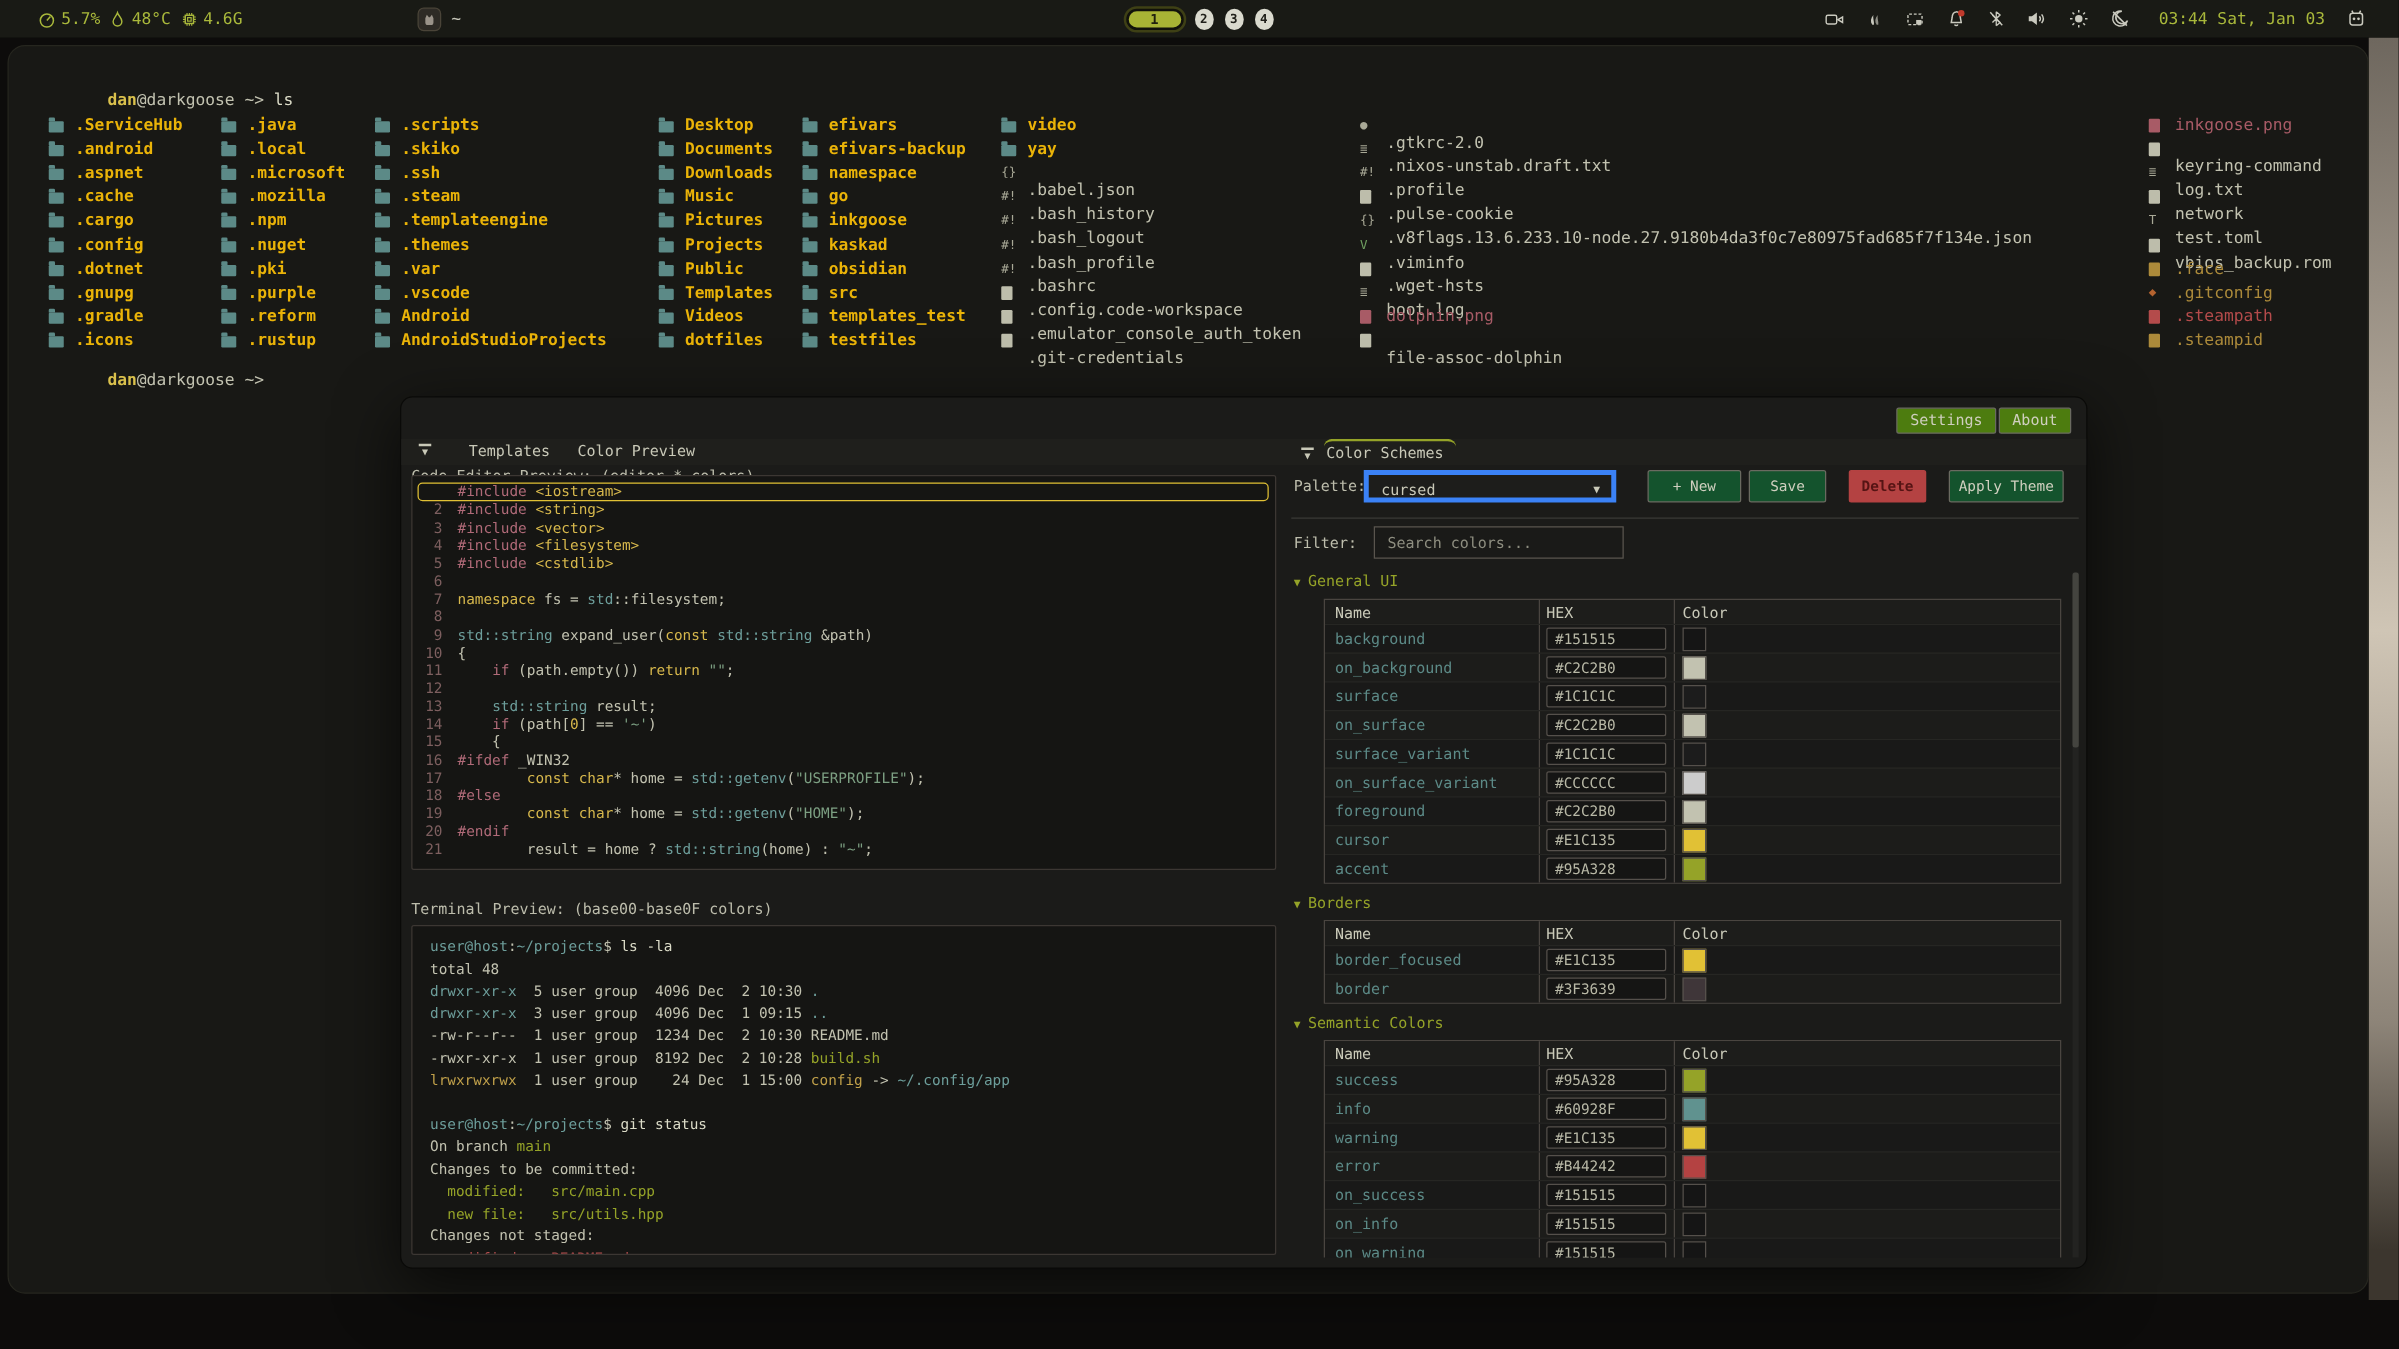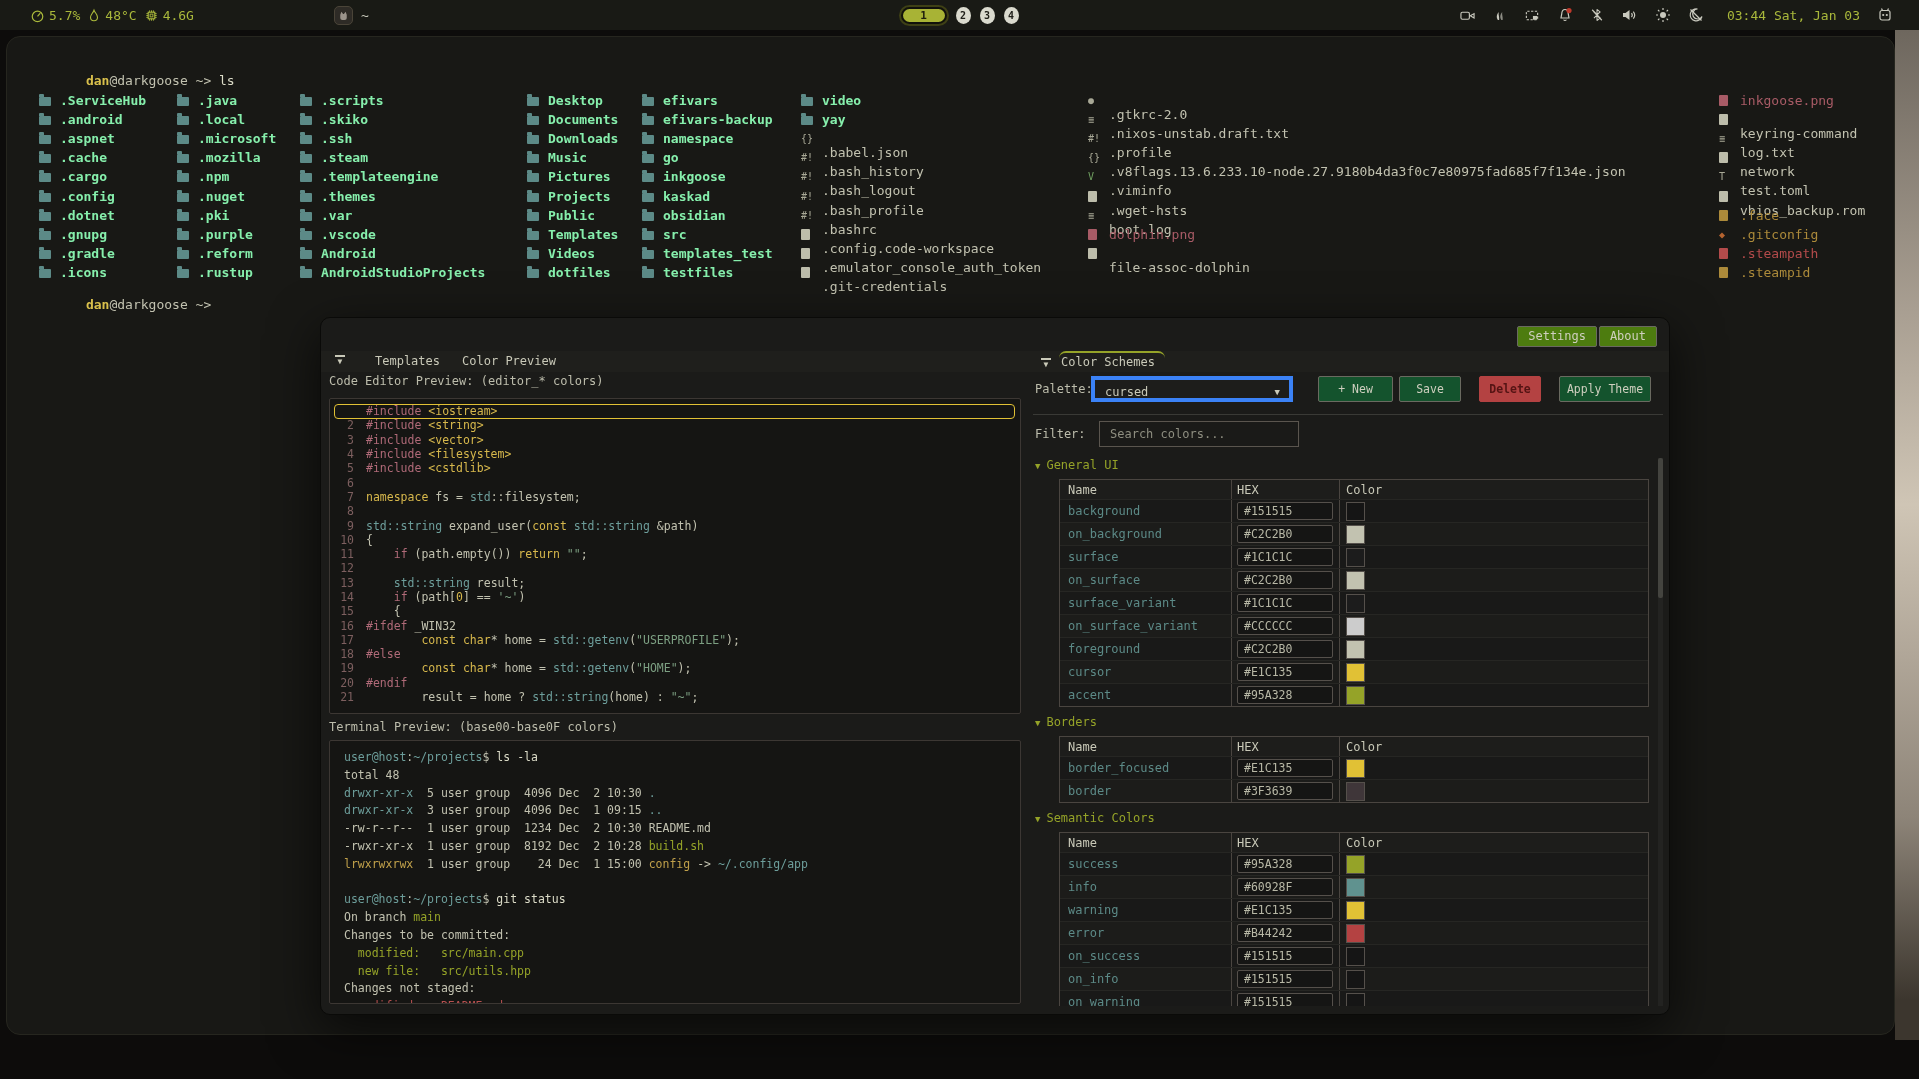--- a/index.html
+++ b/index.html
@@ -34,21 +34,21 @@
   
   .termwin { position:absolute; left:6px; top:36px; width:1889px; height:999px; background:#181815;
              border:1px solid #26261f; border-radius:14px; z-index:2; }
   .prompt { position:absolute; left:32px; font-size:13px; white-space:pre; }
   .p-user { color:#D9C04C; font-weight:bold; }
   .p-host { color:#C2C2B0; }
   .p-sym  { color:#C2C2B0; }
   .p-cmd  { color:#DCDCC8; }
   .ls-col { position:absolute; top:54px; }
   .ls-item { height:19.1px; display:flex; align-items:center; white-space:pre; font-size:13px; }
-  .ls-item .lbl-dir { color:#86efac; font-weight:bold; }
+  .ls-item .lbl-dir { color:#eab308; font-weight:bold; }
   .ls-item .lbl-file { color:#C2C2B0;margin-top:28px; }
   .ls-item .lbl-img { color:#A85B66; }
   .ls-item .lbl-gold { color:#AC8A3A; }
   .ls-item .lbl-red { color:#B44B4B; }
   .ic { display:inline-flex; width:16px; margin-right:5px; justify-content:flex-start; align-items:center;
         font-size:10px; color:#A8A896; flex:none; }
   .ic-folder { position:relative; width:12px; height:9px; background:#5C8A87; border-radius:1px; margin-top:2px; }
   .ic-folder::before { content:""; position:absolute; top:-3px; left:0; width:5px; height:3px;
                        background:#5C8A87; border-radius:1px 1px 0 0; }
   .ic-filebox { width:9px; height:11px; background:#BDBDAB; border-radius:1px; }
@@ -70,21 +70,21 @@
   .collapse-ico { display:inline-block; width:10px; color:#C9C9B8; font-size:8px; border-top:2px solid #C9C9B8;
                   line-height:10px; text-align:center; margin-right:8px; }
   .strip-tabs { position:absolute; left:14px; top:3px; display:flex; gap:22px; align-items:center; }
   .strip-tab { color:#C9C9B8; }
   .scheme-tab-wrap { position:absolute; left:720px; top:0px; display:flex; align-items:center; }
   .scheme-tab { border-top:2px solid #95A328; border-radius:7px 7px 0 0; padding:2px 10px 2px 2px; }
 
   
   .lpane { position:absolute; left:8px; top:56px; width:694px; height:632px; }
   .sec-label { font-size:12px; color:#BDBDAC; }
-  .editor { position:absolute; left:0; top:24px; width:692px; height:316px; background:#151513;
+  .editor { position:absolute; left:0; top:6px; width:692px; height:316px; background:#151513;
             border:1px solid #3C3733; border-radius:2px; padding-top:5px; overflow:hidden; }
   .cl { position:relative; display:flex; height:14.3px; font-size:11.5px; align-items:center; }
   .cl .gut { width:36px; padding-right:12px; text-align:right; color:#7D5F5F; flex:none; }
   .cl .src { white-space:pre; }
   .cl.active .hl { position:absolute; left:4px; right:5px; top:-0.5px; bottom:-0.5px;
                    border:1px solid #E1C135; border-radius:4px; }
   .sg-k{color:#B06A78;} .sg-y{color:#D7B84C;} .sg-t{color:#6D9E9B;} .sg-s{color:#7C9F82;}
   .sg-d{color:#C2C2B0;} .sg-o{color:#95A328;} .sg-r{color:#B85050;} .sg-g{color:#C0A04A;}
   .sg-w{color:#DCDCC8;}
   .tprev-label { position:absolute; left:0; top:346px; }
@@ -290,20 +290,21 @@
           <div class="ls-item"><span class="ic">#!</span><span class="lbl-file">.bash_profile</span></div>
           <div class="ls-item"><span class="ic">#!</span><span class="lbl-file">.bashrc</span></div>
           <div class="ls-item"><span class="ic"><span class="ic-filebox"></span></span><span class="lbl-file">.config.code-workspace</span></div>
           <div class="ls-item"><span class="ic"><span class="ic-filebox"></span></span><span class="lbl-file">.emulator_console_auth_token</span></div>
           <div class="ls-item"><span class="ic"><span class="ic-filebox"></span></span><span class="lbl-file">.git-credentials</span></div>
         </div>
         <div class="ls-col" style="left: 1081px;">
           <div class="ls-item"><span class="ic">●</span><span class="lbl-file">.gtkrc-2.0</span></div>
           <div class="ls-item"><span class="ic">≣</span><span class="lbl-file">.nixos-unstab.draft.txt</span></div>
           <div class="ls-item"><span class="ic">#!</span><span class="lbl-file">.profile</span></div>
+          <div class="ls-item"><span class="ic"><span class="ic-filebox"></span></span><span class="lbl-file">.pulse-cookie</span></div>
           <div class="ls-item"><span class="ic">{}</span><span class="lbl-file">.v8flags.13.6.233.10-node.27.9180b4da3f0c7e80975fad685f7f134e.json</span></div>
           <div class="ls-item"><span class="ic ic-vim">V</span><span class="lbl-file">.viminfo</span></div>
           <div class="ls-item"><span class="ic"><span class="ic-filebox"></span></span><span class="lbl-file">.wget-hsts</span></div>
           <div class="ls-item"><span class="ic">≣</span><span class="lbl-file">boot.log</span></div>
           <div class="ls-item"><span class="ic"><span class="ic-filebox v-img"></span></span><span class="lbl-img">dolphin.png</span></div>
           <div class="ls-item"><span class="ic"><span class="ic-filebox"></span></span><span class="lbl-file">file-assoc-dolphin</span></div>
         </div>
         <div class="ls-col" style="left: 1712px;">
           <div class="ls-item"><span class="ic"><span class="ic-filebox v-img"></span></span><span class="lbl-img">inkgoose.png</span></div>
           <div class="ls-item"><span class="ic"><span class="ic-filebox"></span></span><span class="lbl-file">keyring-command</span></div>

